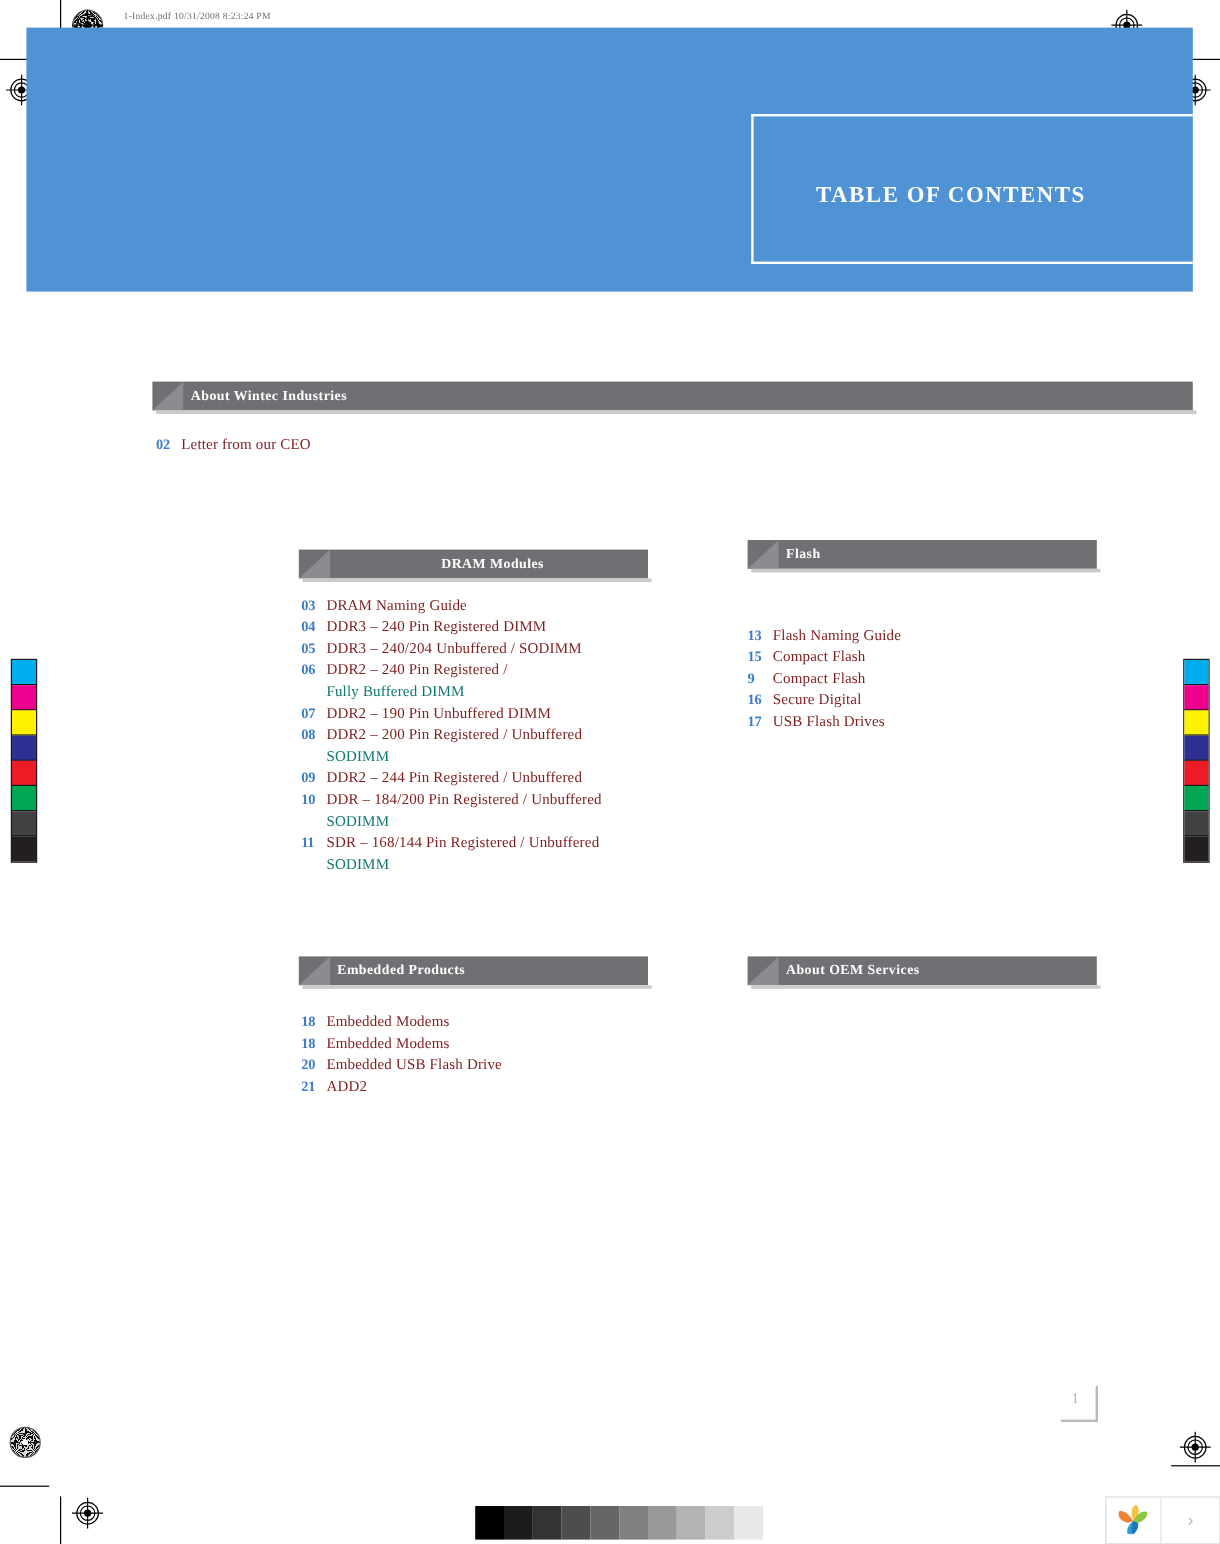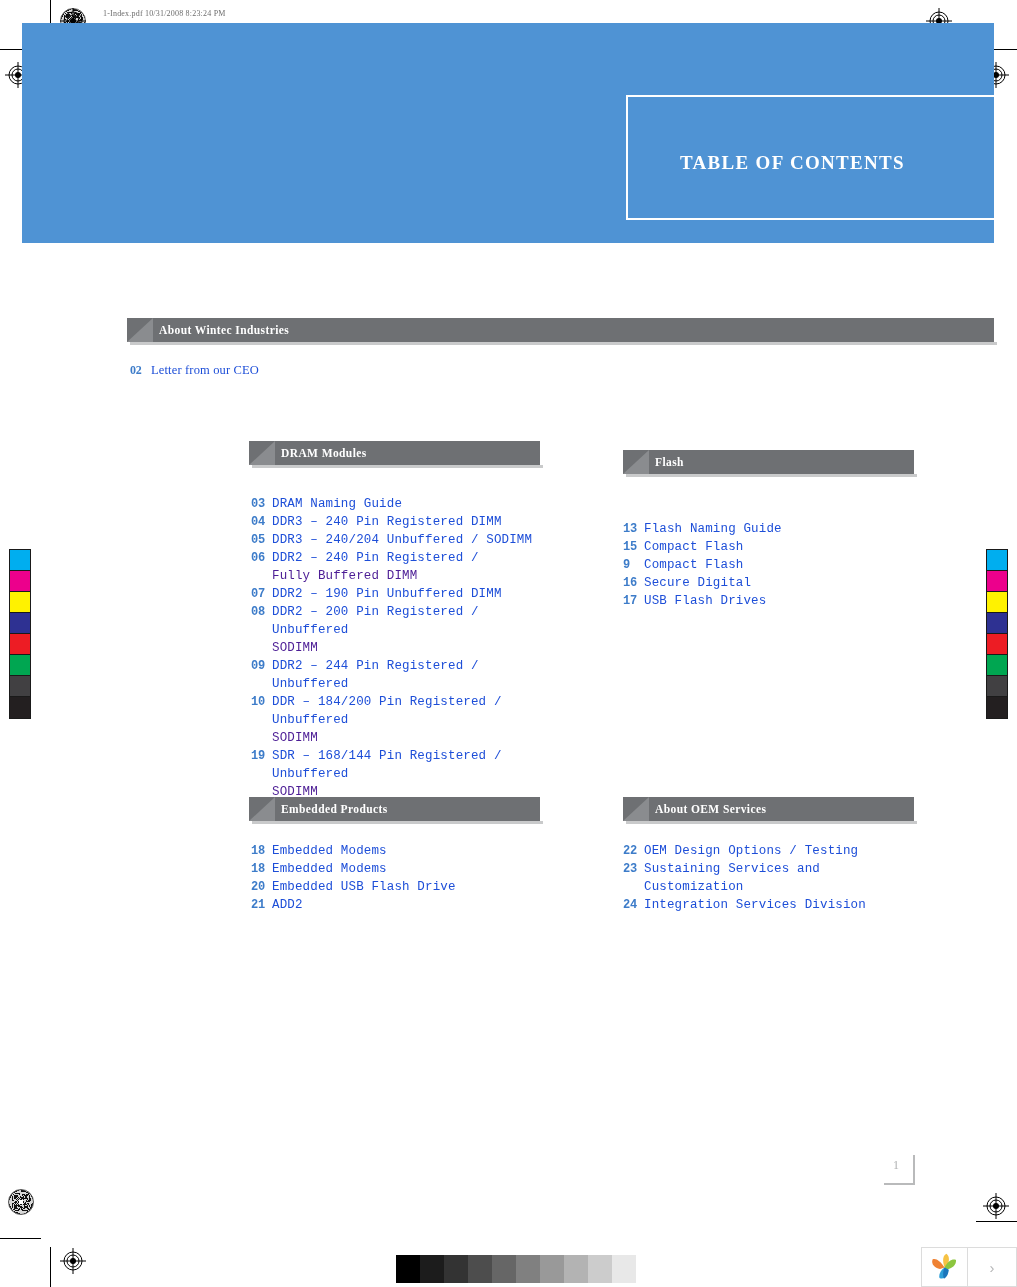--- a/index.html
+++ b/index.html
@@ -144,45 +144,45 @@
     font-family: "Liberation Serif", serif;
     font-weight: bold;
     font-size: 11.5px;
     letter-spacing: 0.4px;
     white-space: nowrap;
   }
 
   
   .toc-list {
     position: absolute;
-    font-family: Liberation Mono, monospace;
+    font-family: Liberation Serif, serif;
   }
   .toc-entry {
     display: flex;
     align-items: flex-start;
     line-height: 18px;
     margin-bottom: 0px;
   }
   .toc-num {
     color: #3d7cc9;
     font-weight: bold;
     font-size: 12px;
     min-width: 21px;
     text-align: left;
     flex: 0 0 21px;
     letter-spacing: -0.2px;
   }
   .toc-text {
-    color: #1d4ed8;
+    color: #7f1d1d;
     font-size: 12.5px;
     letter-spacing: 0.15px;
     white-space: pre-line;
   }
   .toc-cont {
-    color: #4c1d95;
+    color: #0f766e;
     font-size: 12.5px;
     letter-spacing: 0.15px;
     padding-left: 21px;
     line-height: 18px;
   }
 
   .about-entry {
     position: absolute;
     left: 130px;
     top: 363px;
@@ -360,21 +360,21 @@
 
   <div class="ribbon" style="left:127px;top:318px;width:867px;">
     <span class="ribbon-label">About Wintec Industries</span>
   </div>
 
   <div class="about-entry">
     <span class="toc-num">02</span>
     <span class="toc-text">Letter from our CEO</span>
   </div>
 
-  <div class="ribbon" style="left:249px;top:441px;width:291px;">
+  <div class="ribbon" style="left:249px;top:458px;width:291px;justify-content:center;">
     <span class="ribbon-label">DRAM Modules</span>
   </div>
   <div class="toc-list" id="list-dram" style="left:251px;top:495px;width:300px;">
       <div class="toc-entry">
         <span class="toc-num">03</span>
         <span class="toc-text">DRAM Naming Guide</span>
       </div>
       <div class="toc-entry">
         <span class="toc-num">04</span>
         <span class="toc-text">DDR3 – 240 Pin Registered DIMM</span>
@@ -400,21 +400,21 @@
       <div class="toc-entry">
         <span class="toc-num">09</span>
         <span class="toc-text">DDR2 – 244 Pin Registered / Unbuffered</span>
       </div>
       <div class="toc-entry">
         <span class="toc-num">10</span>
         <span class="toc-text">DDR – 184/200 Pin Registered / Unbuffered</span>
       </div>
       <div class="toc-cont">SODIMM</div>
       <div class="toc-entry">
-        <span class="toc-num">19</span>
+        <span class="toc-num">11</span>
         <span class="toc-text">SDR – 168/144 Pin Registered / Unbuffered</span>
       </div>
       <div class="toc-cont">SODIMM</div>
     </div>
 
   <div class="ribbon" style="left:623px;top:450px;width:291px;">
     <span class="ribbon-label">Flash</span>
   </div>
   <div class="toc-list" id="list-flash" style="left:623px;top:495px;width:300px;margin-top:25px;">
       <div class="toc-entry">
@@ -457,34 +457,20 @@
       </div>
       <div class="toc-entry">
         <span class="toc-num">21</span>
         <span class="toc-text">ADD2</span>
       </div>
     </div>
 
   <div class="ribbon" style="left:623px;top:797px;width:291px;">
     <span class="ribbon-label">About OEM Services</span>
   </div>
-  <div class="toc-list" id="list-oem" style="left:623px;top:842px;width:300px;">
-      <div class="toc-entry">
-        <span class="toc-num">22</span>
-        <span class="toc-text">OEM Design Options / Testing</span>
-      </div>
-      <div class="toc-entry">
-        <span class="toc-num">23</span>
-        <span class="toc-text">Sustaining Services and Customization</span>
-      </div>
-      <div class="toc-entry">
-        <span class="toc-num">24</span>
-        <span class="toc-text">Integration Services Division</span>
-      </div>
-    </div>
 
   <div class="pagenum-wrap">
     <div class="corner-v"></div>
     <div class="corner-h"></div>
     <div class="pn">1</div>
   </div>
 
   <div class="logo-btn">
     <svg width="30" height="28" viewBox="0 0 30 28">
       <path d="M14.5 14.5 C10 8 6 5 2.5 6.5 C1 11 4.5 15 10 16 Z" fill="#ef8233"></path>

